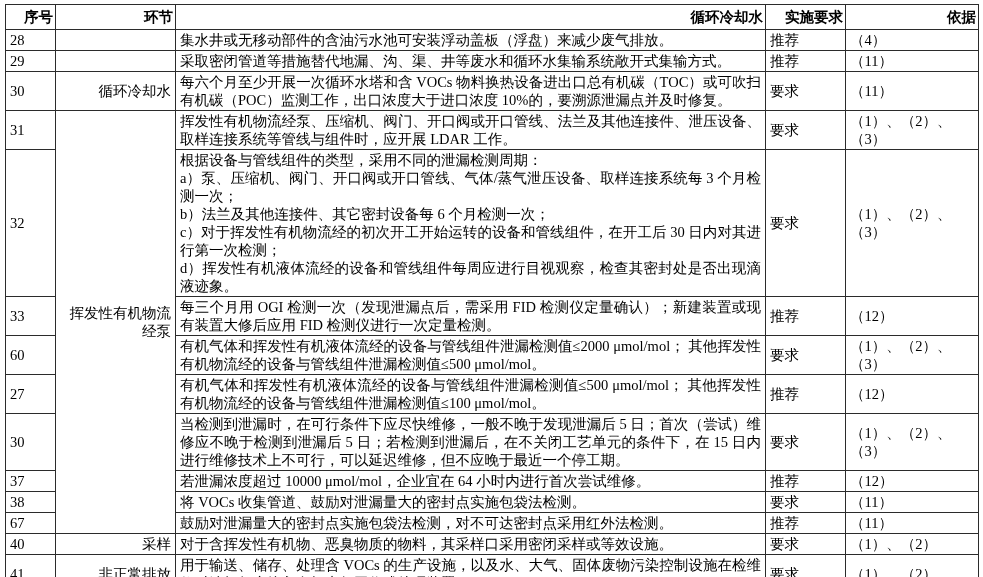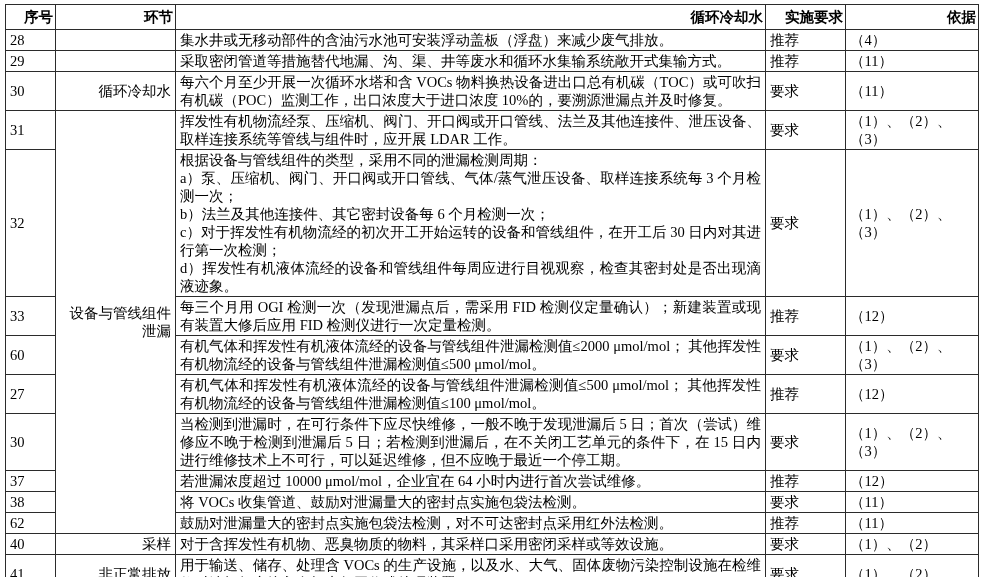--- a/index.html
+++ b/index.html
@@ -94,21 +94,21 @@
       </tr>
       <tr>
         <td class="c">30</td>
         <td class="stage">循环冷却水</td>
         <td class="req">每六个月至少开展一次循环水塔和含 VOCs 物料换热设备进出口总有机碳（TOC）或可吹扫有机碳（POC）监测工作，出口浓度大于进口浓度 10%的，要溯源泄漏点并及时修复。</td>
         <td class="c">要求</td>
         <td class="c">（11）</td>
       </tr>
       <tr>
         <td class="c">31</td>
-        <td class="stage" rowspan="9">设备与管线组件泄漏</td>
+        <td class="stage" rowspan="9">挥发性有机物流经泵</td>
         <td class="req">挥发性有机物流经泵、压缩机、阀门、开口阀或开口管线、法兰及其他连接件、泄压设备、取样连接系统等管线与组件时，应开展 LDAR 工作。</td>
         <td class="c">要求</td>
         <td class="c">（1）、（2）、（3）</td>
       </tr>
       <tr>
         <td class="c">32</td>
         <td class="req">根据设备与管线组件的类型，采用不同的泄漏检测周期：
 a）泵、压缩机、阀门、开口阀或开口管线、气体/蒸气泄压设备、取样连接系统每 3 个月检测一次；
 b）法兰及其他连接件、其它密封设备每 6 个月检测一次；
 c）对于挥发性有机物流经的初次开工开始运转的设备和管线组件，在开工后 30 日内对其进行第一次检测；
@@ -146,21 +146,21 @@
         <td class="c">推荐</td>
         <td class="c">（12）</td>
       </tr>
       <tr>
         <td class="c">38</td>
         <td class="req">将 VOCs 收集管道、鼓励对泄漏量大的密封点实施包袋法检测。</td>
         <td class="c">要求</td>
         <td class="c">（11）</td>
       </tr>
       <tr>
-        <td class="c">62</td>
+        <td class="c">67</td>
         <td class="req">鼓励对泄漏量大的密封点实施包袋法检测，对不可达密封点采用红外法检测。</td>
         <td class="c">推荐</td>
         <td class="c">（11）</td>
       </tr>
       <tr>
         <td class="c">40</td>
         <td class="stage">采样</td>
         <td class="req">对于含挥发性有机物、恶臭物质的物料，其采样口采用密闭采样或等效设施。</td>
         <td class="c">要求</td>
         <td class="c">（1）、（2）</td>

